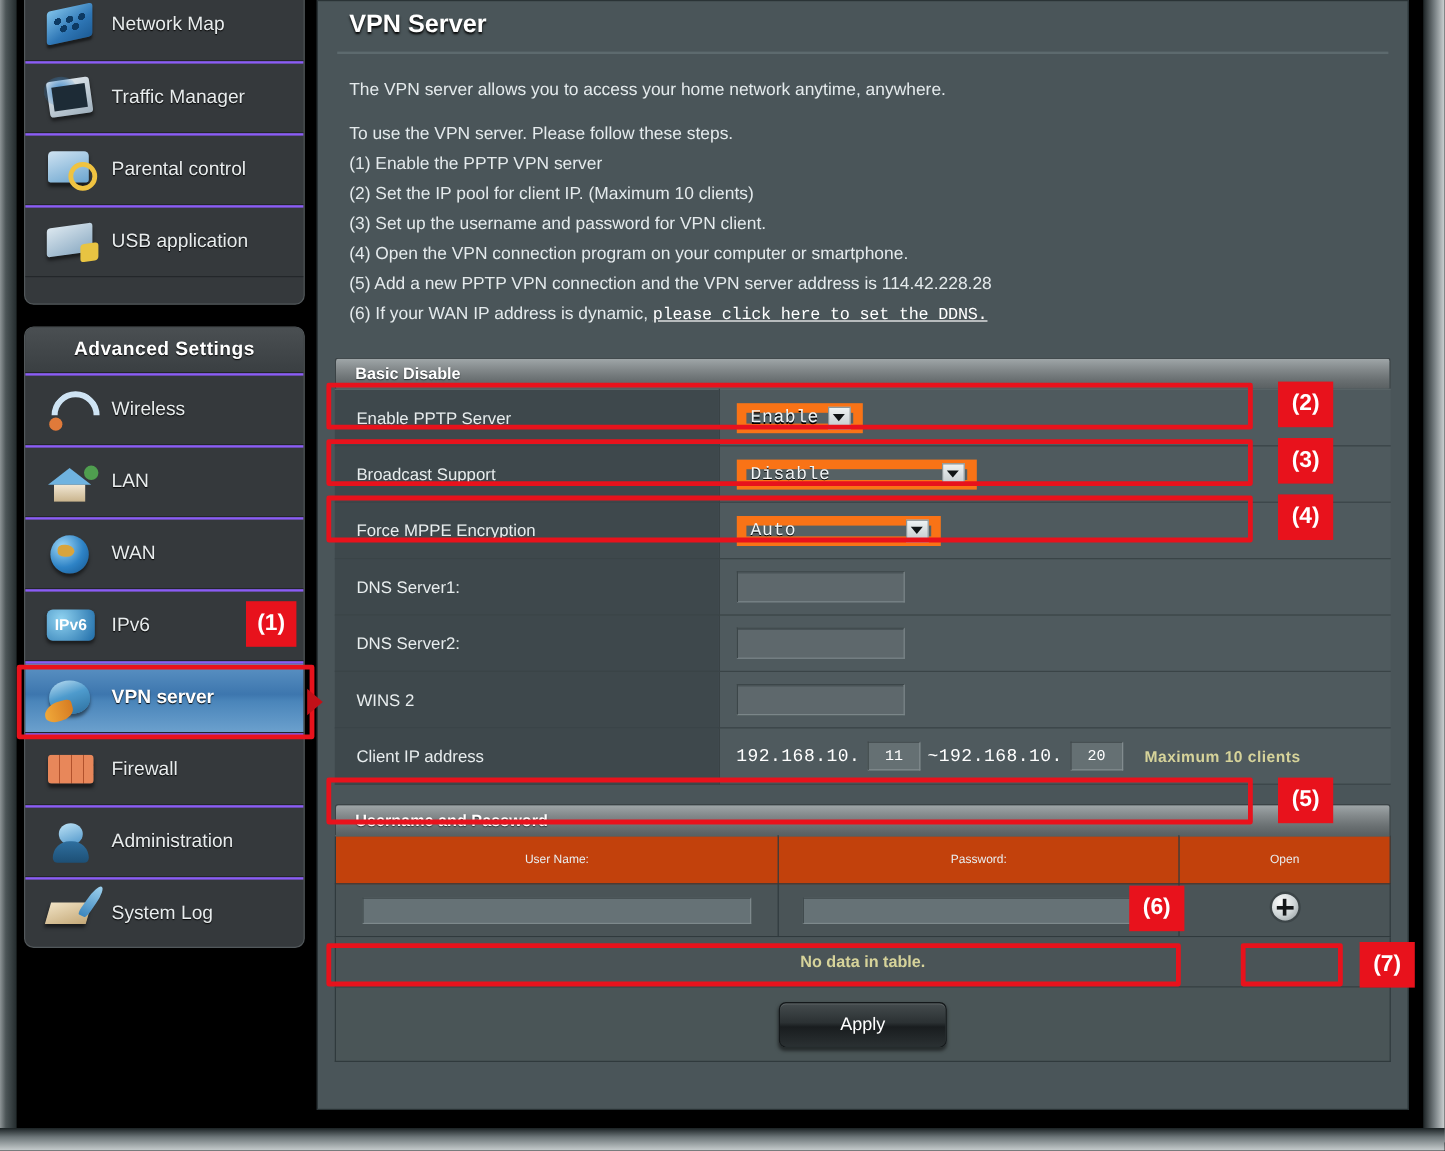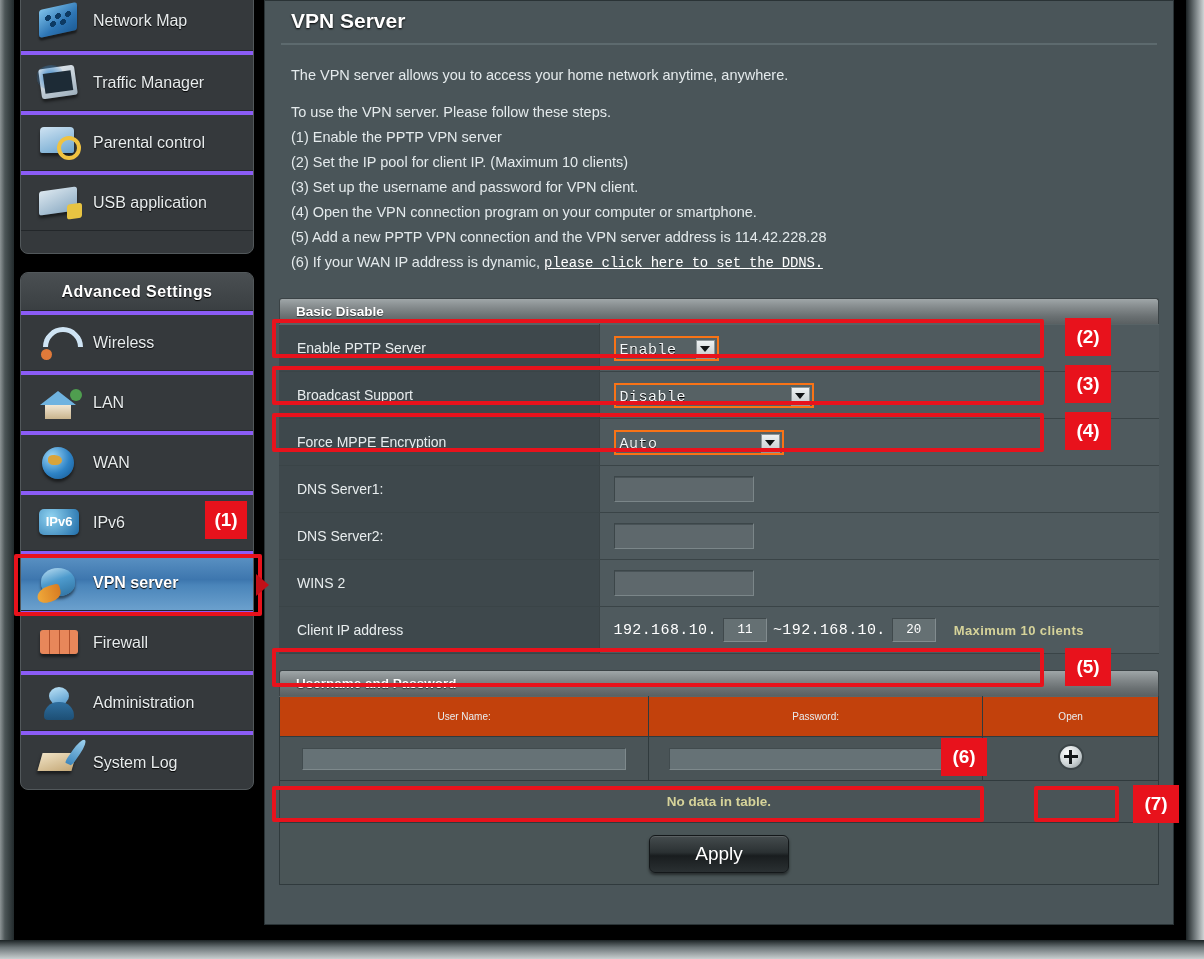--- a/index.html
+++ b/index.html
@@ -51,21 +51,21 @@
     letter-spacing:.4px;
     border-bottom:1px solid #22262a;
     text-shadow:0 1px 1px #000;
   }
   .side-item {
     position:relative;
     height:60px;
     display:flex; align-items:center;
     padding-left:16px;
     border-bottom:1px solid #23272a;
-    border-top:4px solid #8b5cf6;
+    border-top:2px solid #8b5cf6;
     cursor:pointer;
   }
   .side-item:first-child { border-top:none; }
   .side-item .si-icon {
     width:44px; height:40px; flex:0 0 44px;
     margin-right:12px;
     position:relative;
   }
   .side-item .si-label {
     color:#e8eced; font-size:16px; text-shadow:0 1px 1px #000;
@@ -272,24 +272,24 @@
   
   .txtbox {
     width:140px; height:26px;
     background:#5e686c;
     border:1px solid #7b8689;
     border-top-color:#3c4649;
     border-left-color:#3c4649;
     box-shadow: inset 0 1px 0 #485256;
   }
   .selwrap {
-    display:inline-flex; align-items:flex-end;
+    display:inline-flex; align-items:center;
     height:25px;
     background:#566164;
-    border:2px solid #f97316;
+    border:8px solid #f97316;
     padding:0 2px 0 4px;
   }
   .selwrap .seltext {
     color:#f2f6f7;
     font-family:"Liberation Mono", monospace;
     font-size:15px;
     letter-spacing:.5px;
     flex:1;
     text-shadow:0 1px 0 #000;
   }
@@ -356,21 +356,21 @@
   }
   .applybar {
     background:#4a5557; height:62px;
     display:flex; align-items:center; justify-content:center;
     border:1px solid #303a3d; border-top:none;
   }
   .apply-btn {
     width:140px; height:38px; border-radius:6px;
     background:linear-gradient(180deg,#454c4e 0%, #2b3133 45%, #191d1f 55%, #2a3032 100%);
     border:1px solid #14181a;
-    color:#fff; font-size:19px; cursor:pointer;
+    color:#fff; font-size:15px; cursor:pointer;
     box-shadow:0 2px 3px rgba(0,0,0,.5), inset 0 1px 0 rgba(255,255,255,.12);
   }
 
   
   .hl { position:absolute; border:4px solid #e8121c; border-radius:2px; pointer-events:none; }
   .tag {
     position:absolute; background:#e8121c; color:#fff;
     font-weight:bold; font-size:19px;
     display:flex; align-items:center; justify-content:center;
     pointer-events:none;

